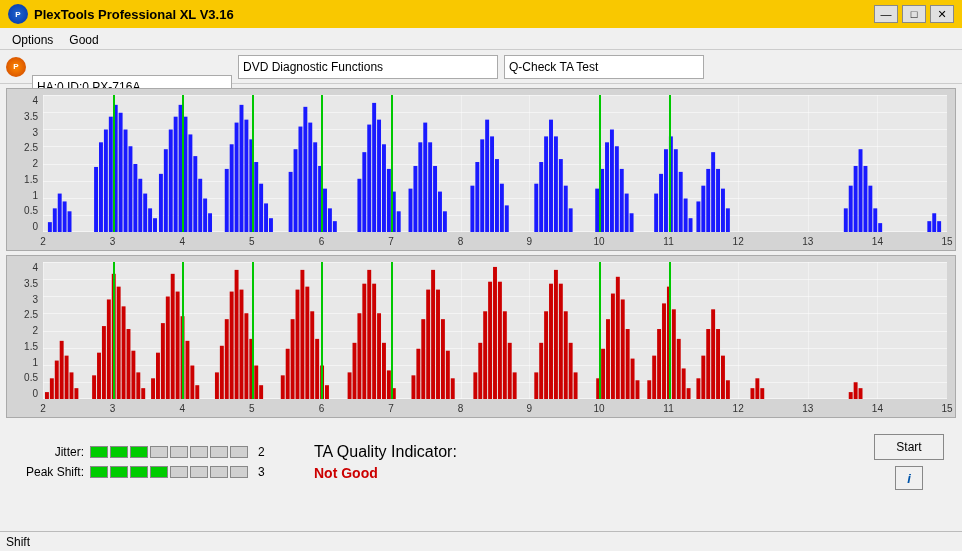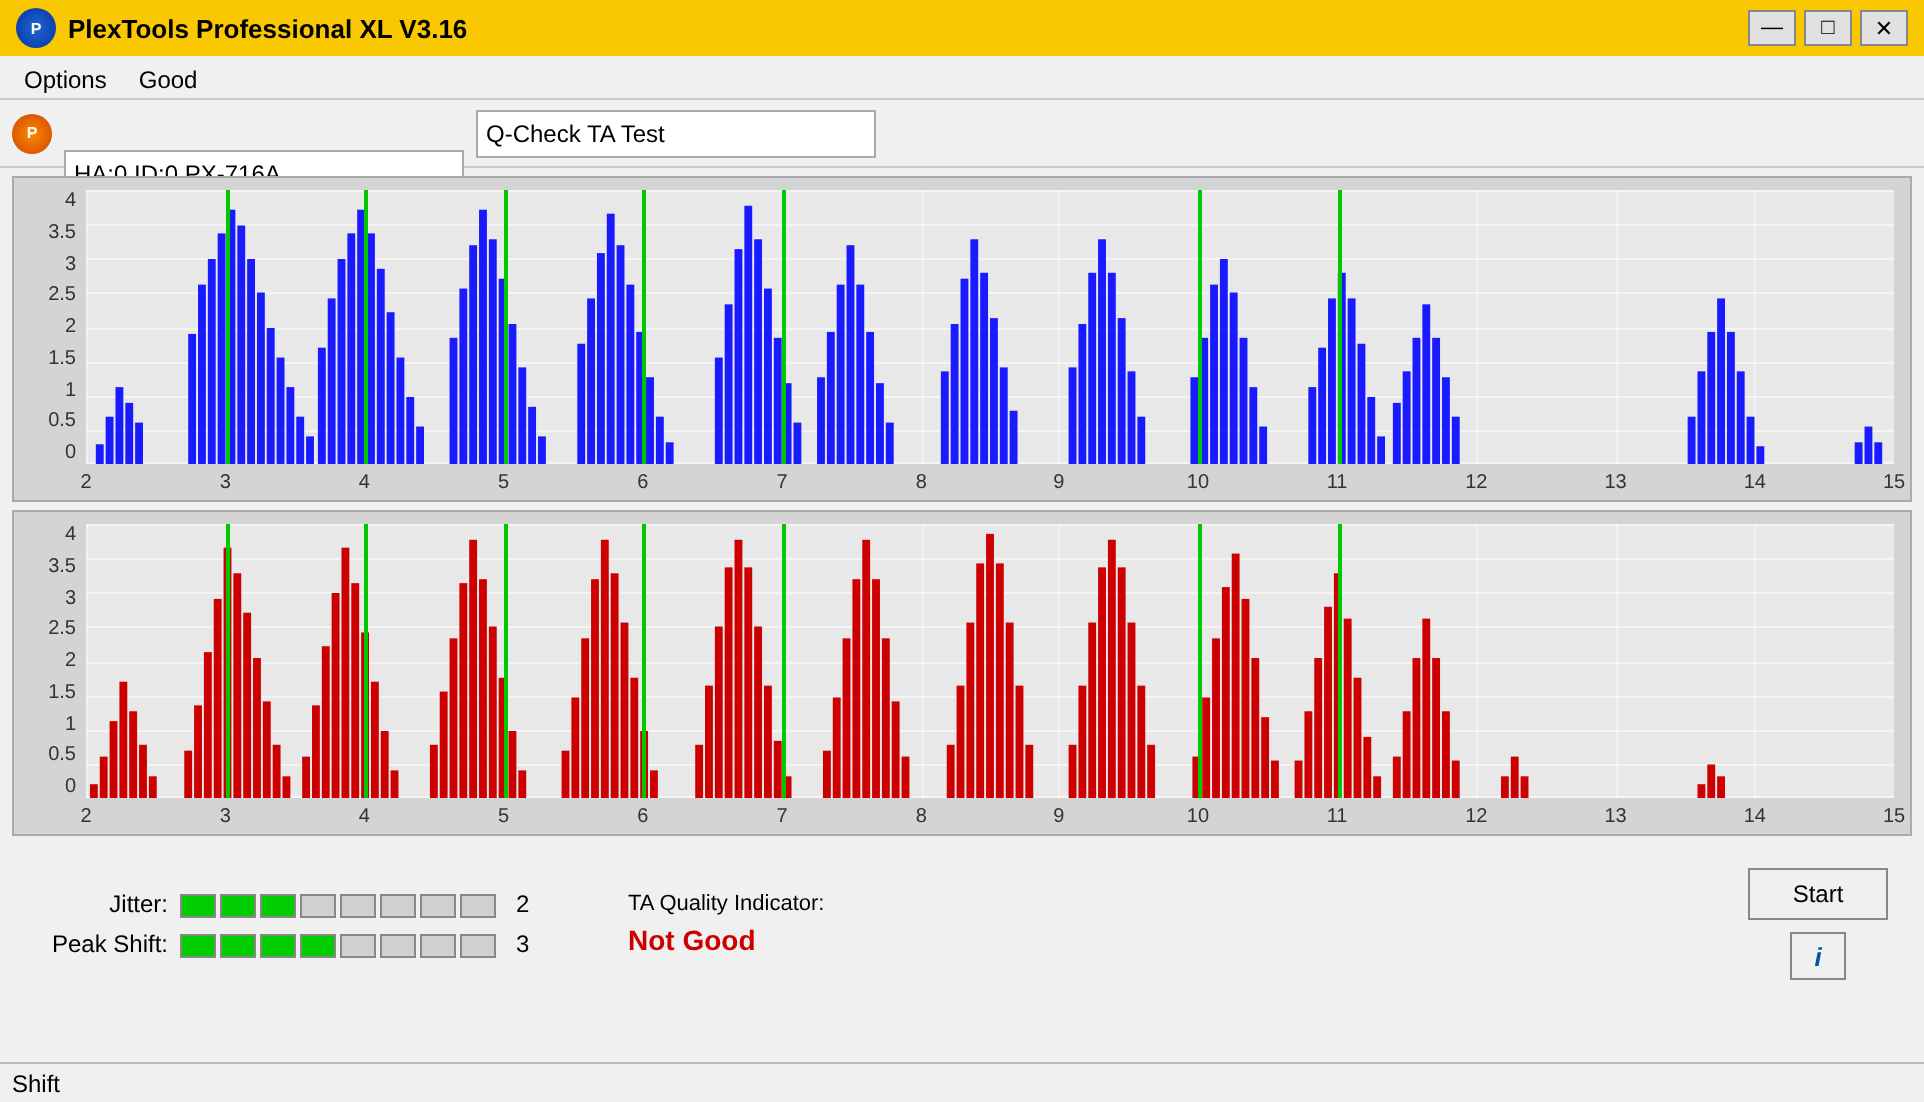--- a/index.html
+++ b/index.html
@@ -151,21 +151,21 @@
 
     #metrics {
       display: flex;
       flex-direction: column;
       gap: 6px;
       min-width: 260px;
     }
 
     .metric-row {
       display: flex;
-      align-items: flex-end;
+      align-items: center;
       gap: 6px;
     }
 
     .metric-label {
       width: 70px;
       font-size: 12px;
       color: #000;
       text-align: right;
     }
 
@@ -189,21 +189,21 @@
       margin-left: 4px;
     }
 
     #ta-quality {
       margin-left: 40px;
       display: flex;
       flex-direction: column;
       gap: 4px;
     }
 
-    #ta-label { font-size: 11px; color: #000; }
+    #ta-label { font-size: 16px; color: #000; }
     #ta-value { font-size: 14px; font-weight: bold; color: #cc0000; }
 
     #start-btn-area {
       margin-left: auto;
       display: flex;
       flex-direction: column;
       align-items: center;
       gap: 6px;
       padding-right: 4px;
     }
@@ -279,20 +279,25 @@
 <div id="menubar">
   <span class="menu-item">Options</span>
   <span class="menu-item">Good</span>
 </div>
 
 <div id="toolbar">
   <div class="logo-icon" style="background:radial-gradient(circle,#ff8800,#cc4400);">P</div>
   <div class="select-wrapper">
     <select id="device-select" class="toolbar-select">
       <option>HA:0 ID:0  PX-716A</option>
+    </select>
+  </div>
+  <div class="select-wrapper">
+    <select id="function-select" class="toolbar-select">
+      <option>DVD Diagnostic Functions</option>
     </select>
   </div>
   <div class="select-wrapper">
     <select id="test-select" class="toolbar-select">
       <option>Q-Check TA Test</option>
     </select>
   </div>
 </div>
 
 <div id="main">

